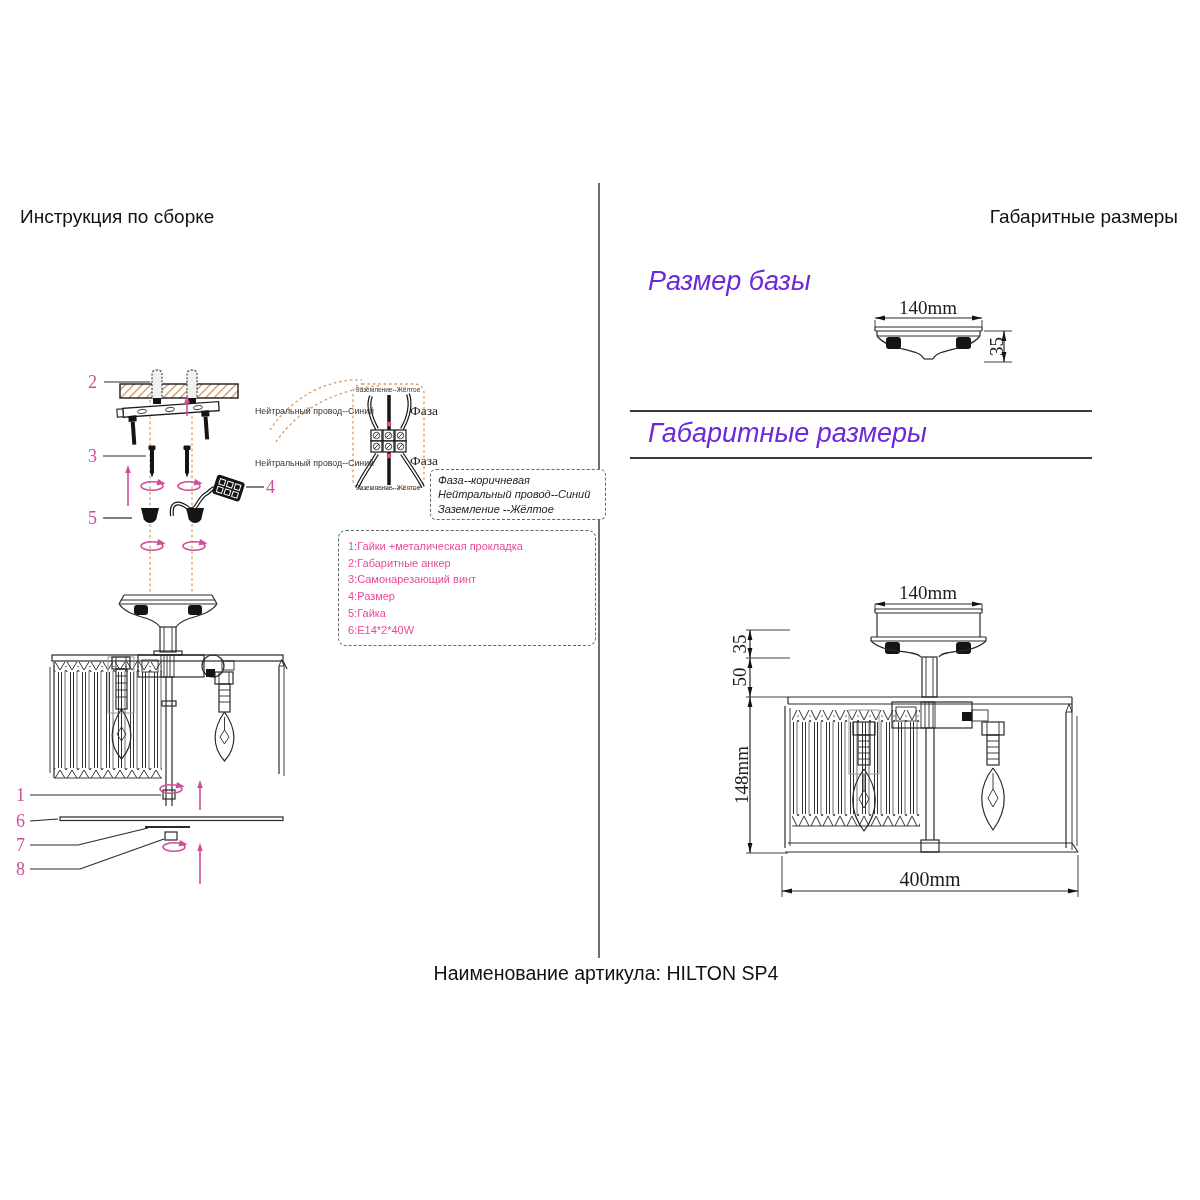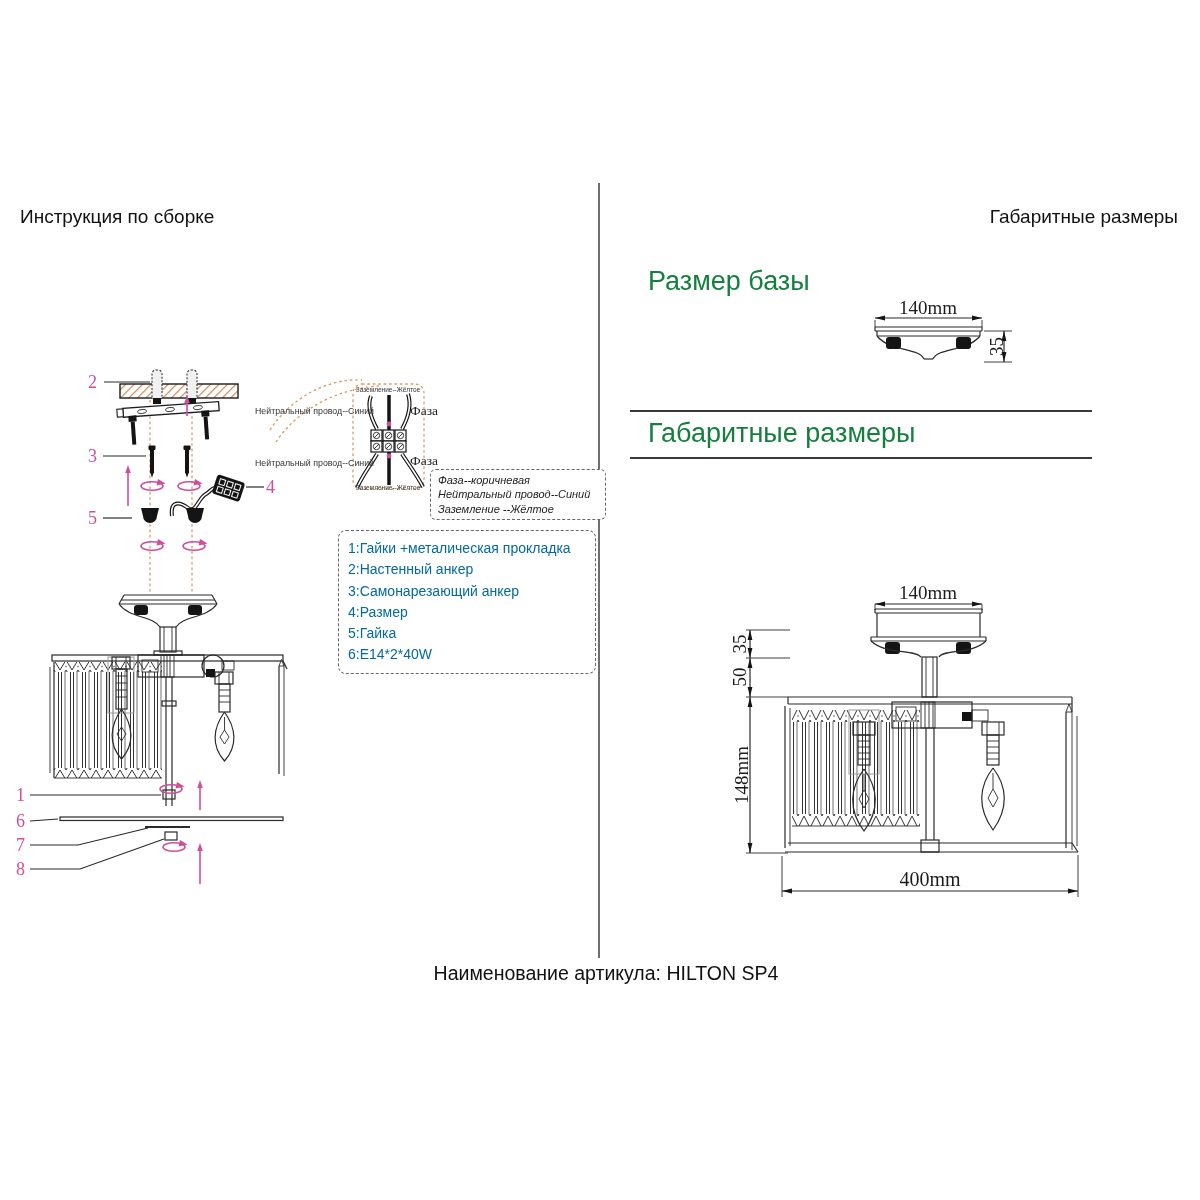--- a/index.html
+++ b/index.html
@@ -1,26 +1,26 @@
 <!DOCTYPE html>
 <html><head>
 <meta charset="utf-8">
 <style>
   html,body{margin:0;padding:0;background:#fff;}
   .page{position:relative;width:1200px;height:1024px;background:#ffffff;overflow:hidden;
         font-family:"Liberation Sans",sans-serif;color:#1c1c1c;}
   .abs{position:absolute;}
   .title{font-size:19px;color:#111;}
-  .heading-lg{font-size:27px;color:#15803d;}
+  .heading-lg{font-size:27px;color:#6d28d9;font-style:italic;}
   .section-hd{border-top:2px solid #3a3a3a;border-bottom:2px solid #3a3a3a;
               padding:6px 0 8px 18px;}
   .divider-v{width:1.5px;background:#6e6e6e;}
   .dash-box{border:1.6px dashed #666;border-radius:8px;background:#fff;}
   .legend{font-size:11px;line-height:1.3;color:#222;padding:3px 7px;border-radius:6px;font-style:italic;}
-  .parts{font-size:14px;line-height:1.52;color:#0369a1;padding:7px 9px;}
+  .parts{font-size:11px;line-height:1.52;color:#ec4899;padding:7px 9px;}
   .article{font-size:19.5px;color:#111;text-align:center;width:100%;padding-left:6px;}
   svg{position:absolute;overflow:visible;}
   svg .ln{stroke:#2a2a2a;stroke-width:1.2;fill:none;}
   svg .lnthin{stroke:#2a2a2a;stroke-width:0.9;fill:none;}
   svg .dim{font-family:"Liberation Serif",serif;font-size:19px;fill:#1c1c1c;}
   svg .pnum{font-family:"Liberation Serif",serif;font-size:18px;fill:#cf4f9a;}
   svg .pink{stroke:#cf4f9a;stroke-width:1.6;fill:none;}
   svg .pinkf{fill:#cf4f9a;stroke:none;}
   svg .orange{stroke:#dd9a62;stroke-width:1.3;fill:none;stroke-dasharray:2.6,2.8;}
   svg .wsm{font-family:"Liberation Sans",sans-serif;font-size:6.5px;fill:#333;}
@@ -302,22 +302,22 @@
   </svg>
 
   <div class="abs dash-box legend" style="left:430px;top:469px;width:160px;">
     <div>Фаза--коричневая</div>
     <div>Нейтральный провод--Синий</div>
     <div>Заземление --Жёлтое</div>
   </div>
 
   <div class="abs dash-box parts" style="left:338px;top:530px;width:238px;">
     <div>1:Гайки +металическая прокладка</div>
-    <div>2:Настенный анкер</div>
-    <div>3:Самонарезающий анкер</div>
+    <div>2:Габаритные анкер</div>
+    <div>3:Самонарезающий винт</div>
     <div>4:Размер</div>
     <div>5:Гайка</div>
     <div>6:E14*2*40W</div>
   </div>
 
   <div class="abs heading-lg" style="left:648px;top:266px;">Размер базы</div>
 
   <svg width="210" height="95" viewBox="835 288 210 95" style="left:835px;top:288px;">
     <g>
       <line class="ln" x1="875" y1="318" x2="982" y2="318"></line>

